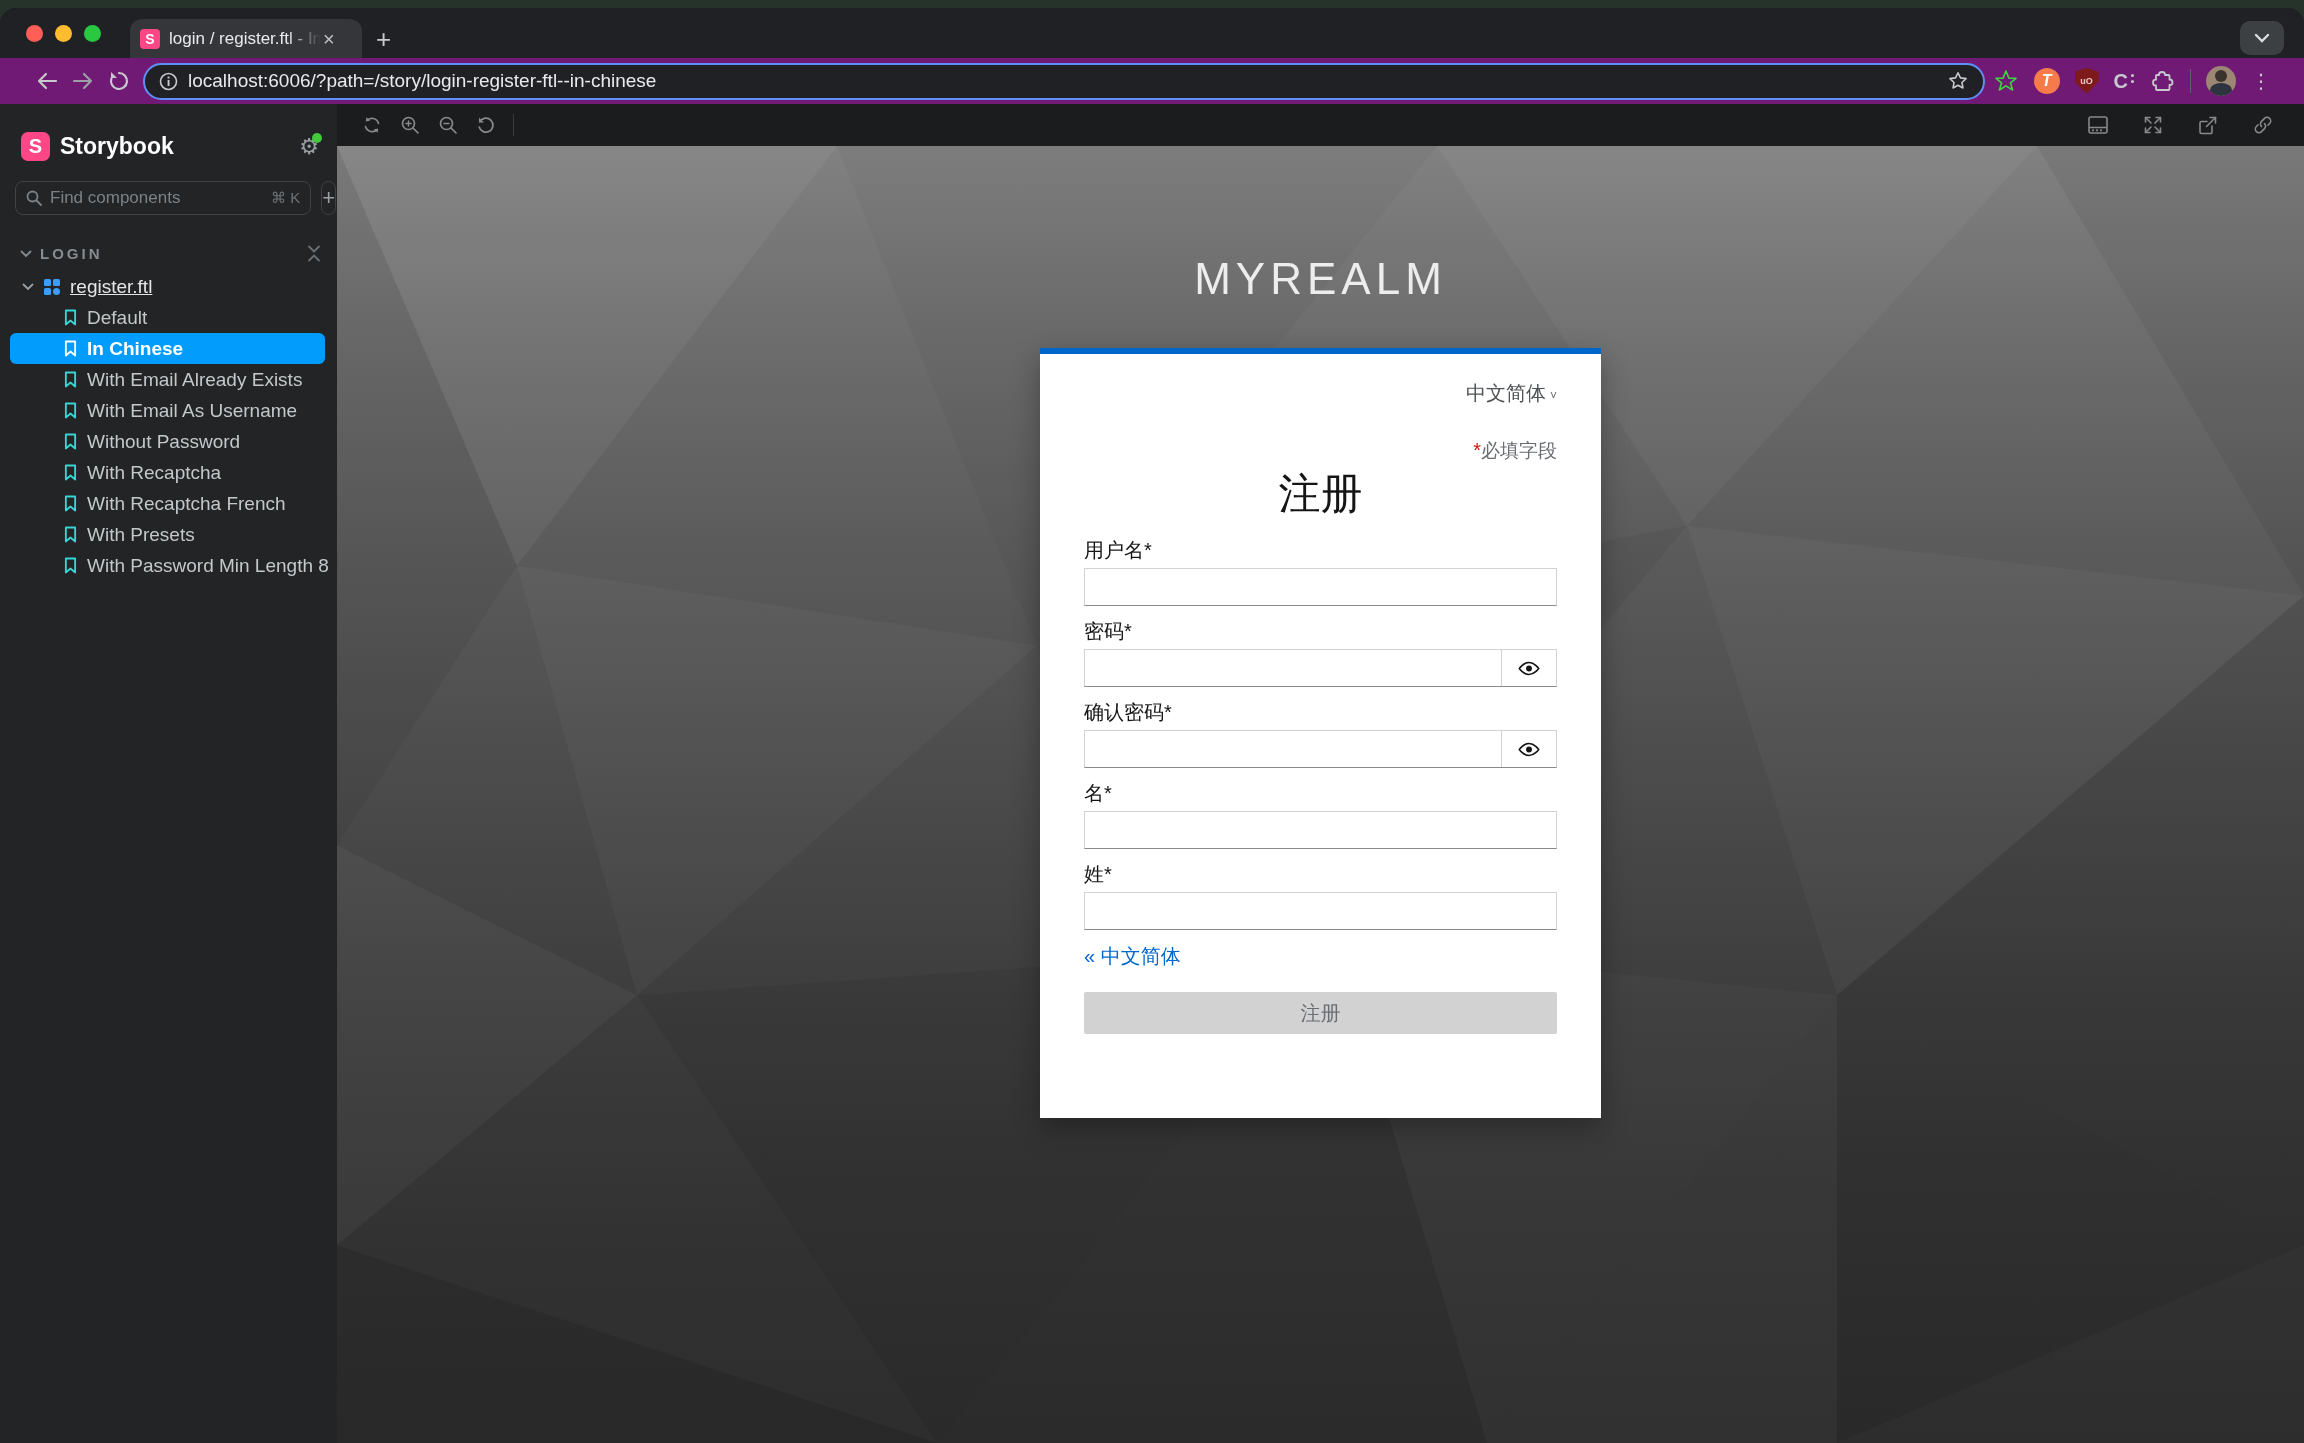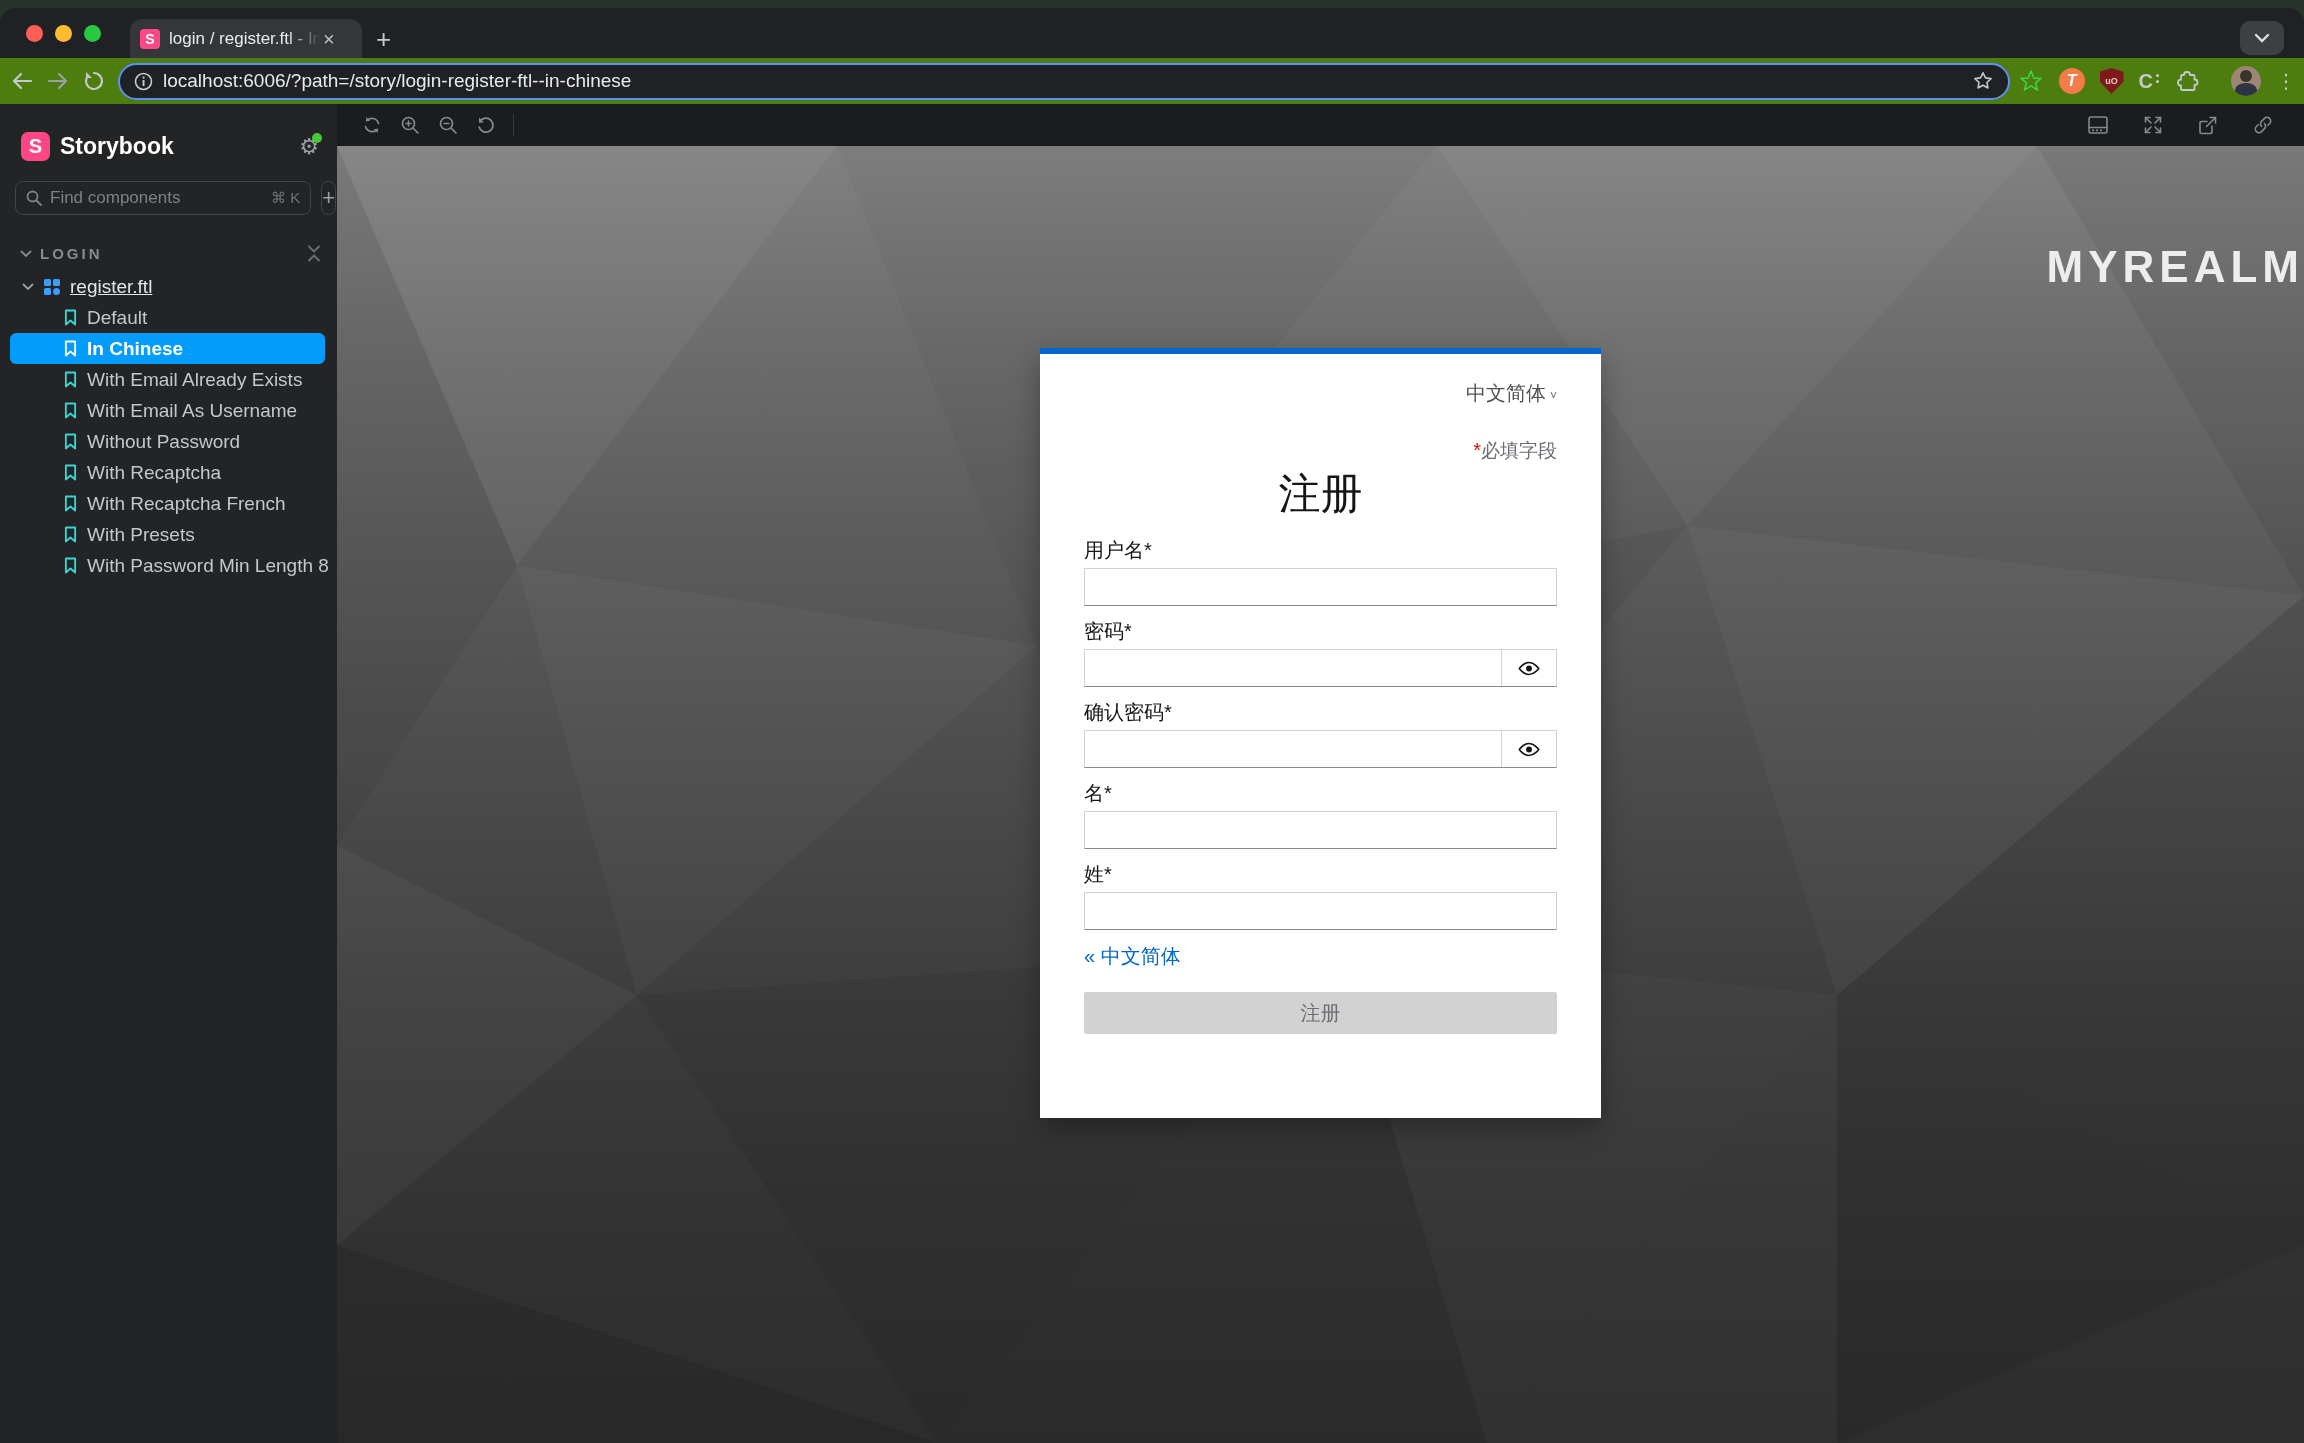--- a/index.html
+++ b/index.html
@@ -20,21 +20,21 @@
          border-radius:12px 12px 0 0; display:flex; align-items:center; padding:0 10px; }
   .favicon { width:20px; height:20px; border-radius:4px; background:#FF4785; color:#fff;
              font-size:14px; font-weight:bold; display:flex; align-items:center; justify-content:center; flex:none; }
   .tab-title { color:#e8eaed; font-size:17px; margin-left:9px; white-space:nowrap; overflow:hidden; width:152px;
                -webkit-mask-image:linear-gradient(90deg,#000 78%,transparent); mask-image:linear-gradient(90deg,#000 78%,transparent); }
   .tab-close { color:#bdc1c6; font-size:20px; margin-left:2px; line-height:1; cursor:default; }
   .newtab { position:absolute; left:376px; top:18px; color:#c7cacd; font-size:26px; font-weight:300; line-height:1; }
   .tabsearch { position:absolute; right:20px; top:13px; width:44px; height:34px; border-radius:10px;
                background:#3c4043; display:flex; align-items:center; justify-content:center; }
 
-  .toolbar { height:46px; background:#4d7c0f; display:flex; align-items:center; padding:0 4px; }
+  .toolbar { height:46px; background:#701a75; display:flex; align-items:center; padding:0 29px; }
   .navbtn { width:36px; height:36px; display:flex; align-items:center; justify-content:center; flex:none; }
   .omnibox { flex:1; height:37px; margin:0 8px 0 6px; background:#202124; border:2px solid #5e8ef7;
              border-radius:19px; display:flex; align-items:center; padding:0 14px; min-width:0; }
   .url-text { color:#e8eaed; font-size:19px; margin-left:10px; white-space:nowrap; overflow:hidden; flex:1; }
   .ext-row { display:flex; align-items:center; gap:15px; flex:none; padding-right:4px; }
   .ext { width:26px; height:26px; display:flex; align-items:center; justify-content:center; }
   .ext-t { width:26px; height:26px; border-radius:50%; background:#f67b4a; color:#fff; font-weight:bold;
            font-size:16px; font-style:italic; display:flex; align-items:center; justify-content:center; }
   .ext-shield { width:24px; height:26px; background:#7e1a1a;
                 clip-path:polygon(50% 0,100% 14%,100% 52%,50% 100%,0 52%,0 14%);
@@ -86,22 +86,22 @@
   .canvas { flex:1; position:relative; background:#1b1c1e; min-width:0; }
   .canvas-toolbar { height:42px; display:flex; align-items:center; padding:0 16px; color:#87898b; }
   .ct-btn { width:38px; height:30px; display:flex; align-items:center; justify-content:center; }
   .ct-sep { width:1px; height:22px; background:#3a3c3e; margin:0 8px; }
   .ct-right { margin-left:auto; display:flex; align-items:center; gap:17px; padding-right:6px; }
 
   .stage { position:absolute; left:0; right:0; top:42px; bottom:0; overflow:hidden;
            background:linear-gradient(180deg,#818181 0%,#6e6e6e 14%,#5c5c5c 30%,#4c4c4c 48%,#3d3d3d 66%,#323232 84%,#2d2d2d 100%); }
   .facets { position:absolute; inset:0; width:100%; height:100%; }
 
-  .realm-title { position:absolute; top:96px; left:0; width:100%; text-align:right;
-                 color:#ededed; font-size:44px; letter-spacing:5px; font-weight:700; }
+  .realm-title { position:absolute; top:108px; left:0; width:100%; text-align:center;
+                 color:#ededed; font-size:44px; letter-spacing:5px; font-weight:400; }
 
   .kc-card { position:absolute; left:703px; top:202px; width:561px; height:770px; background:#fff;
              border-top:6px solid #0066CC; box-shadow:0 10px 26px rgba(0,0,0,.3);
              padding:26px 44px 0 44px; color:#151515; }
   .kc-lang { text-align:right; font-size:20px; color:#4f5255; height:24px; }
   .kc-lang .caret { font-size:12px; color:#6a6e73; margin-left:4px; }
   .kc-required { text-align:right; margin-top:34px; font-size:19px; color:#6a6e73; height:22px; }
   .kc-required .star { color:#C9190B; font-size:20px; }
   .kc-heading { text-align:center; font-size:42px; font-weight:300; margin-top:8px; height:52px; line-height:52px; }
 

